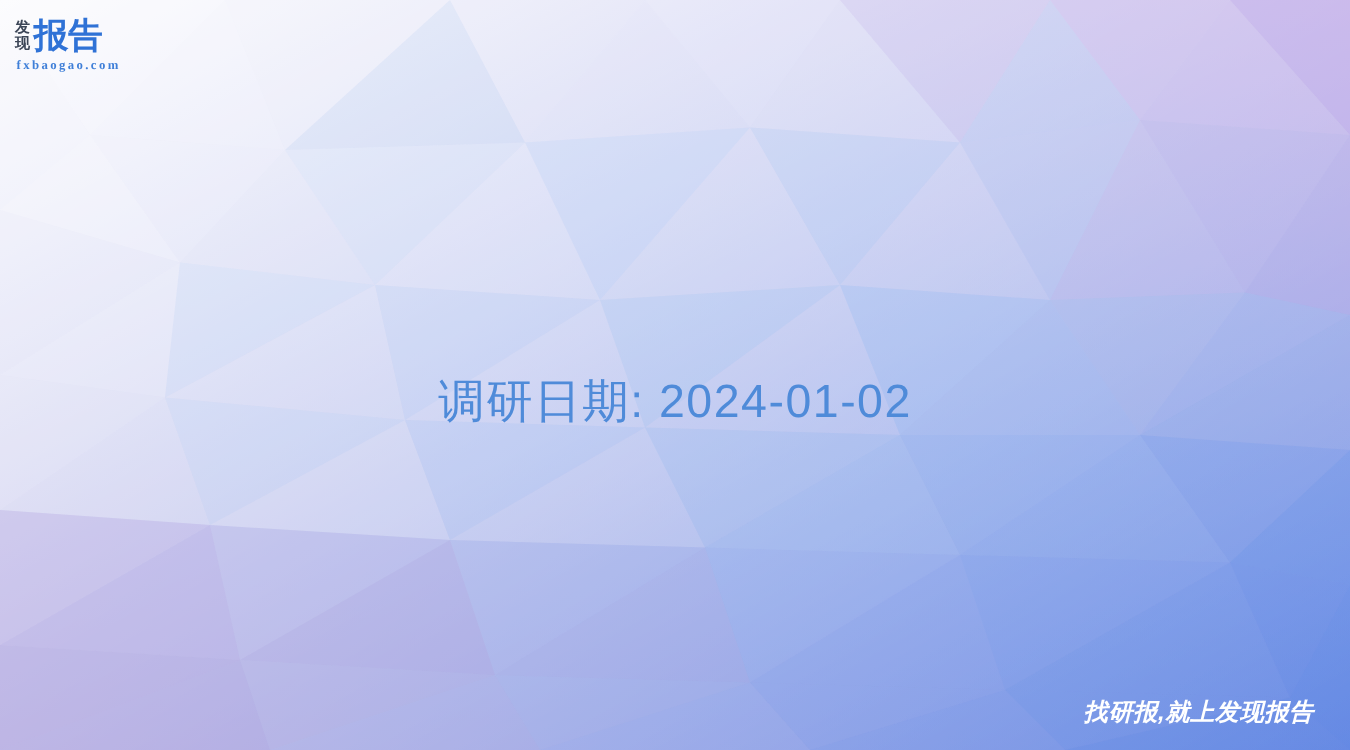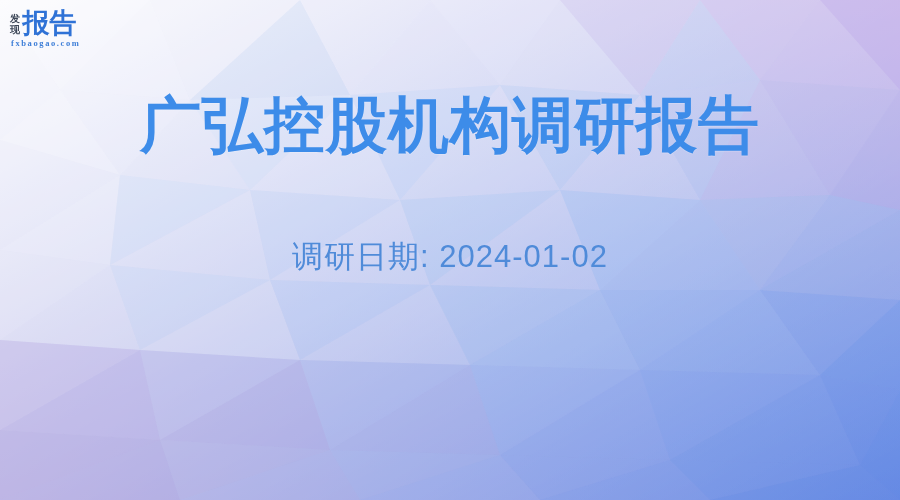--- a/index.html
+++ b/index.html
@@ -51,21 +51,21 @@
     padding-top: 1px;
   }
   .logo-stack span {
     font-size: 10px;
     font-weight: 700;
     color: #3c4657;
     line-height: 11px;
     letter-spacing: -0.5px;
   }
   .logo-main {
-    font-size: 27px;
+    font-size: 23px;
     font-weight: 700;
     color: #2f72d6;
     letter-spacing: 0px;
     line-height: 28px;
   }
   .logo-url {
     margin-top: 2px;
     margin-left: 1px;
     font-size: 8.5px;
     font-weight: 700;
@@ -91,21 +91,21 @@
     letter-spacing: 1px;
     line-height: 74px;
     text-shadow: 0 1px 0 rgba(255,255,255,0.18);
   }
   .report-subtitle {
     position: absolute;
     left: 0;
     right: 0;
     top: 232px;
     text-align: center;
-    margin: 4px;
+    margin: 15px;
     font-size: 31px;
     font-weight: 400;
     color: #4f8bd9;
     letter-spacing: 1px;
     line-height: 42px;
     z-index: 4;
   }
 
   
   .watermark {
@@ -241,20 +241,18 @@
     <div class="logo-row">
       <div class="logo-stack">
         <span>发</span>
         <span>现</span>
       </div>
       <div class="logo-main">报告</div>
     </div>
     <div class="logo-url">fxbaogao.com</div>
   </div>
 
-  <div class="title-block">
-    <h1 class="report-title">广弘控股机构调研报告</h1>
-  </div>
 
   <p class="report-subtitle">调研日期: 2024-01-02</p>
 
+  <div class="watermark">找研报,就上发现报告</div>
 
 </div>
 
 </body></html>

